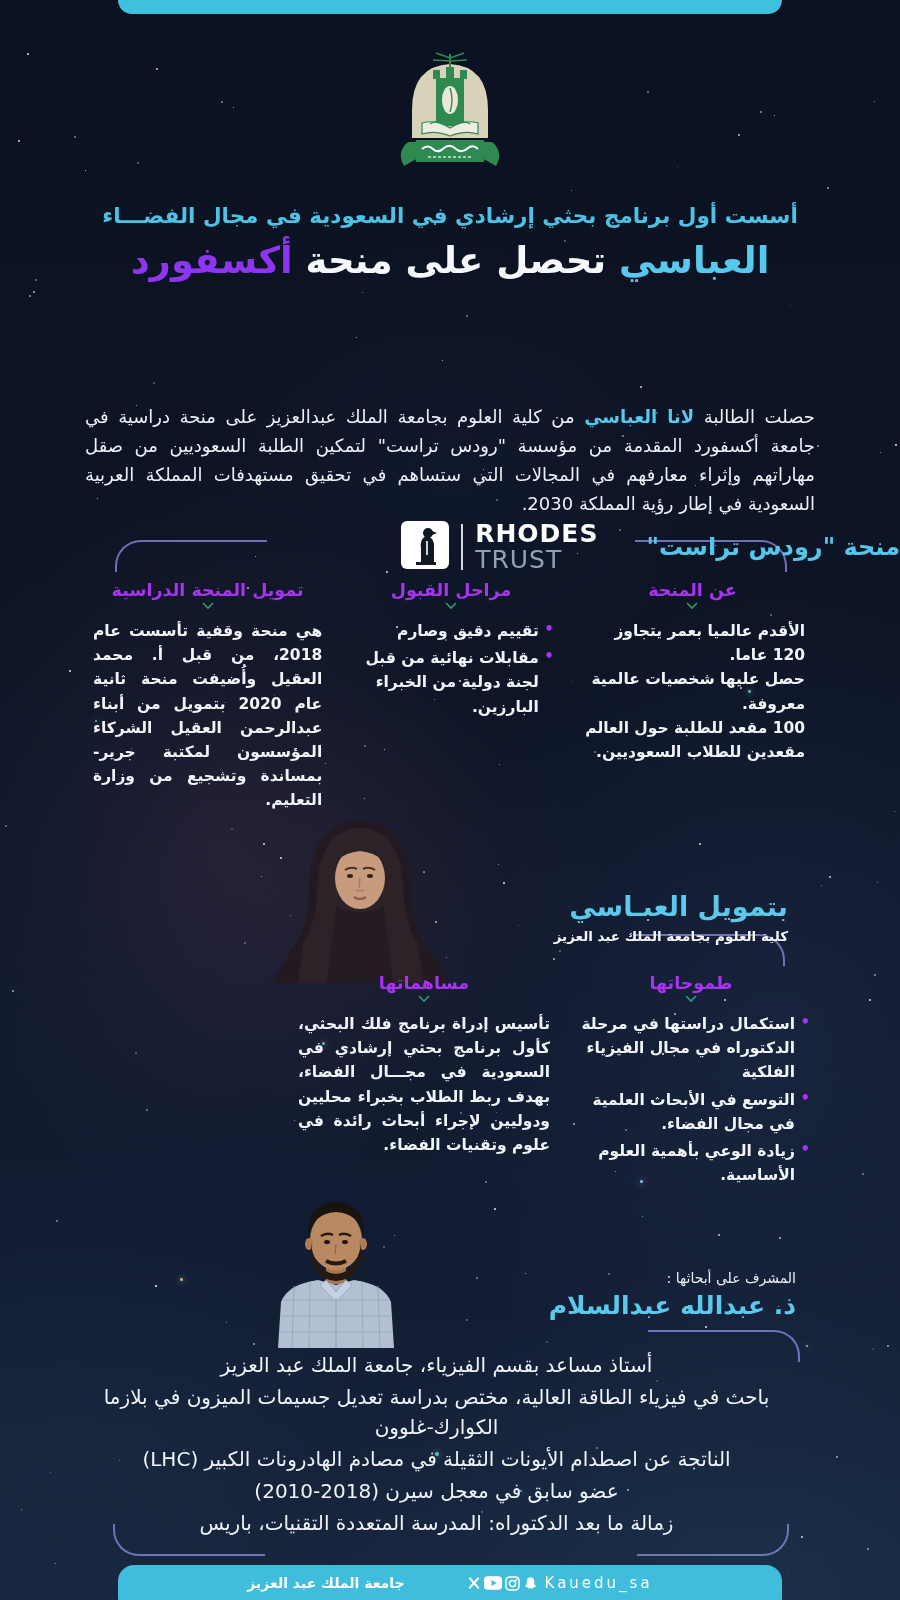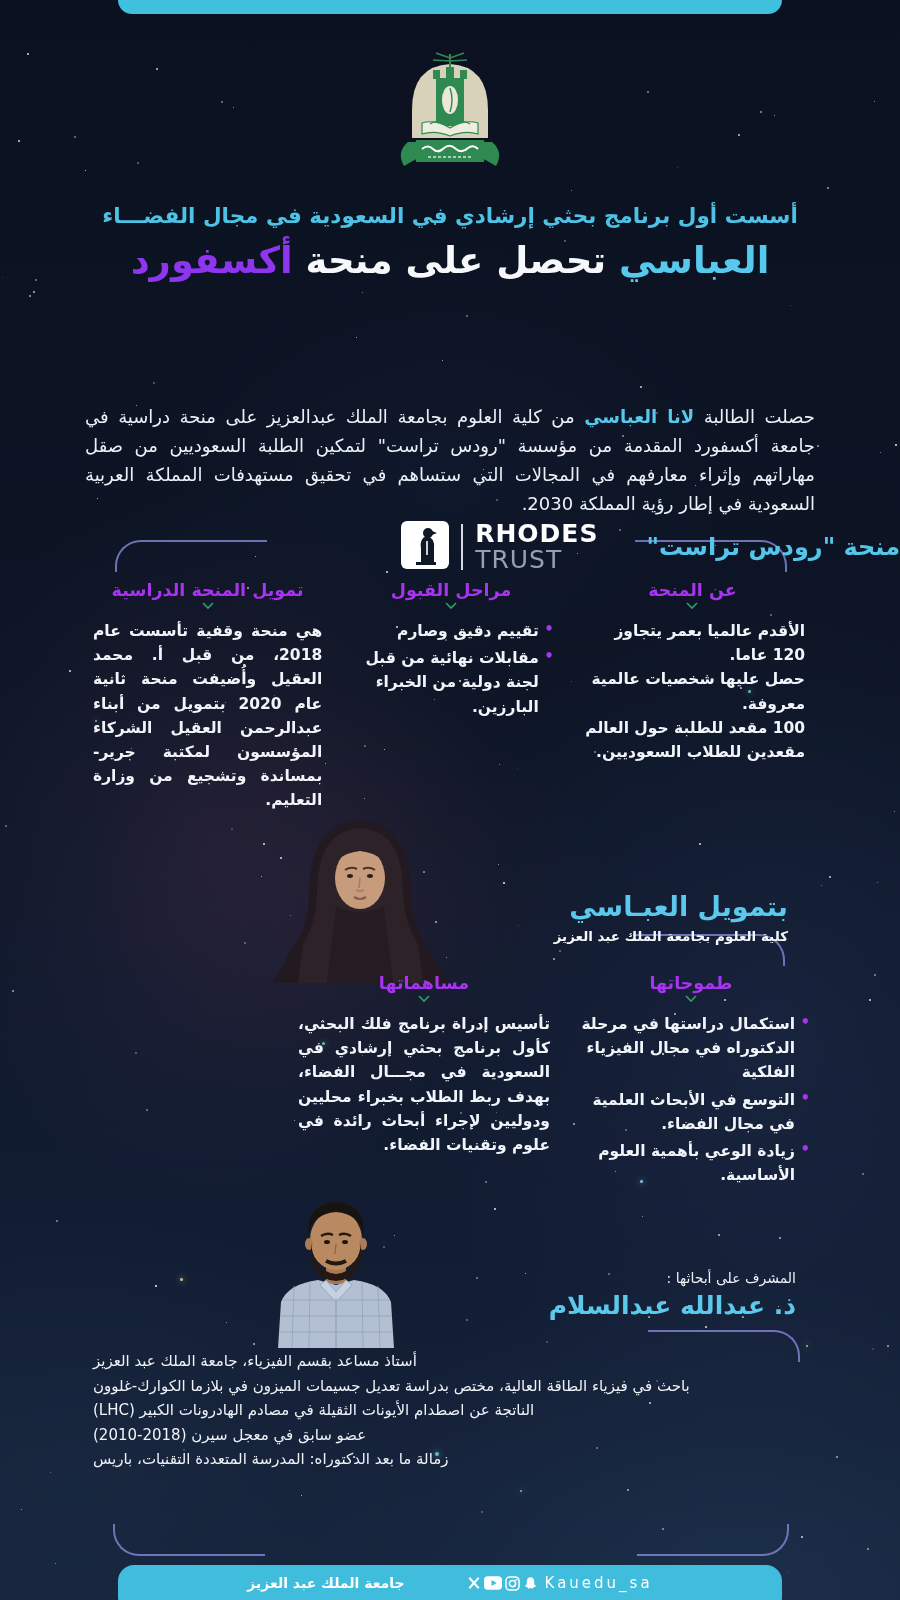--- a/index.html
+++ b/index.html
@@ -68,22 +68,22 @@
   .col.plain .li{padding-right:0;}
 
   
   .photo{position:absolute;z-index:2;}
   .lana-id{position:absolute;right:112px;top:891px;direction:rtl;text-align:right;z-index:3;}
   .lana-name{font-size:27px;font-weight:bold;color:#5bc9eb;}
   .lana-sub{margin-top:6px;font-size:13.5px;font-weight:bold;color:#f6f8fb;}
   .sup-id{position:absolute;right:104px;top:1270px;direction:rtl;text-align:right;z-index:3;}
   .sup-label{font-size:14px;color:#eef2f7;}
   .sup-name{margin-top:5px;font-size:25px;font-weight:bold;color:#5bc9eb;}
-  .sup-bio{position:absolute;right:102px;top:1350px;width:705px;direction:rtl;text-align:left;
-    font-size:15px;line-height:1.5;color:#f0f3f8;z-index:3;}
+  .sup-bio{position:absolute;right:111px;top:1350px;width:705px;direction:rtl;text-align:center;
+    font-size:20px;line-height:1.5;color:#f0f3f8;z-index:3;}
   .sup-bio .li{margin-bottom:2px;}
 </style>
 </head>
 <body>
 
 <div id="canvas">
   <div class="layer" id="stars">
       <div class="star" style="left: 55px; top: 1563px; width: 0.8px; height: 0.8px; opacity: 0.69;"></div>
       <div class="star" style="left: 364px; top: 745px; width: 1.6px; height: 1.6px; opacity: 0.37;"></div>
       <div class="star" style="left: 656px; top: 412px; width: 1.7px; height: 1.7px; opacity: 0.31;"></div>

